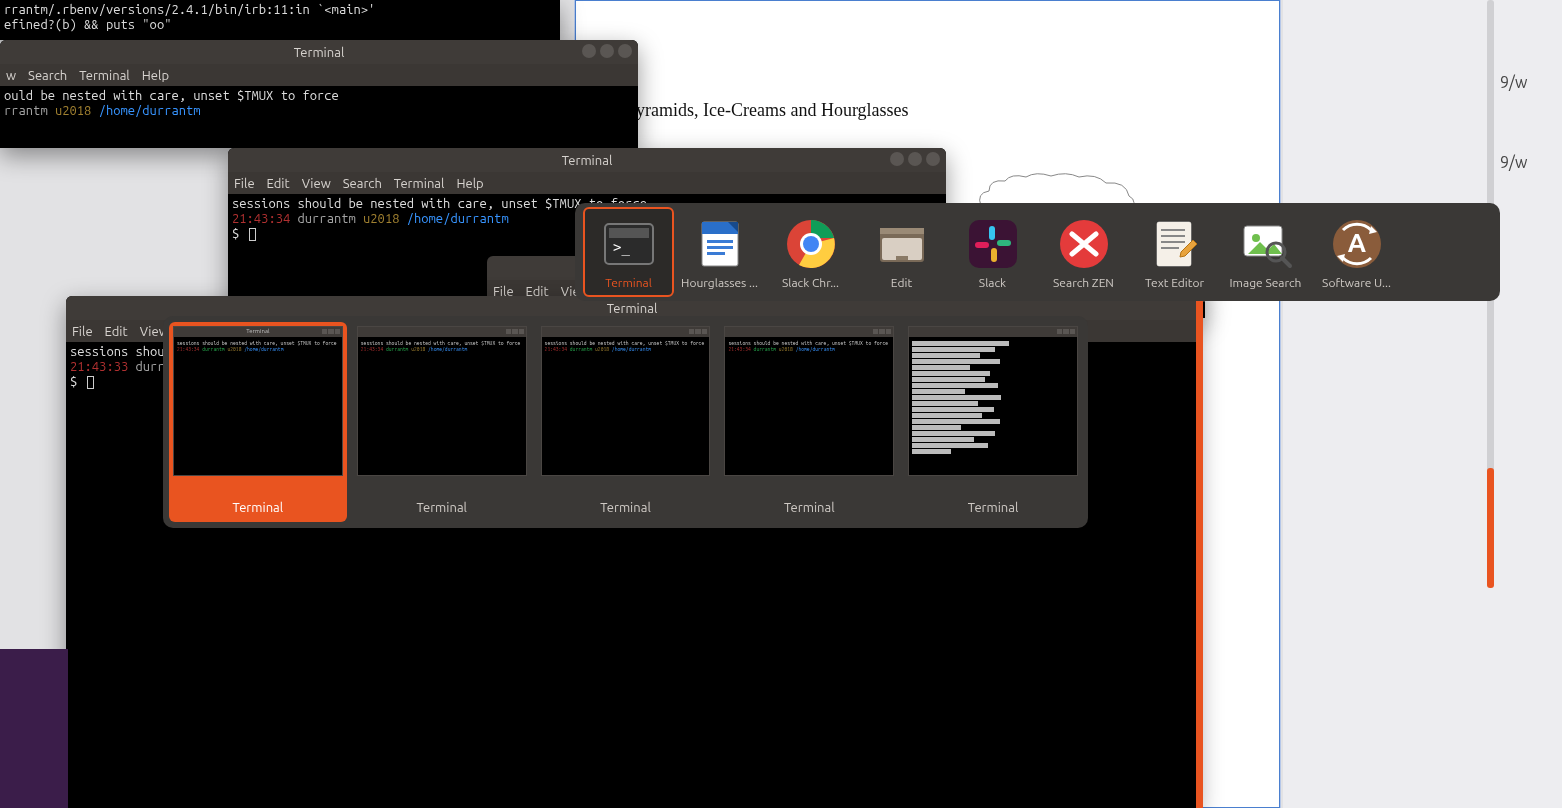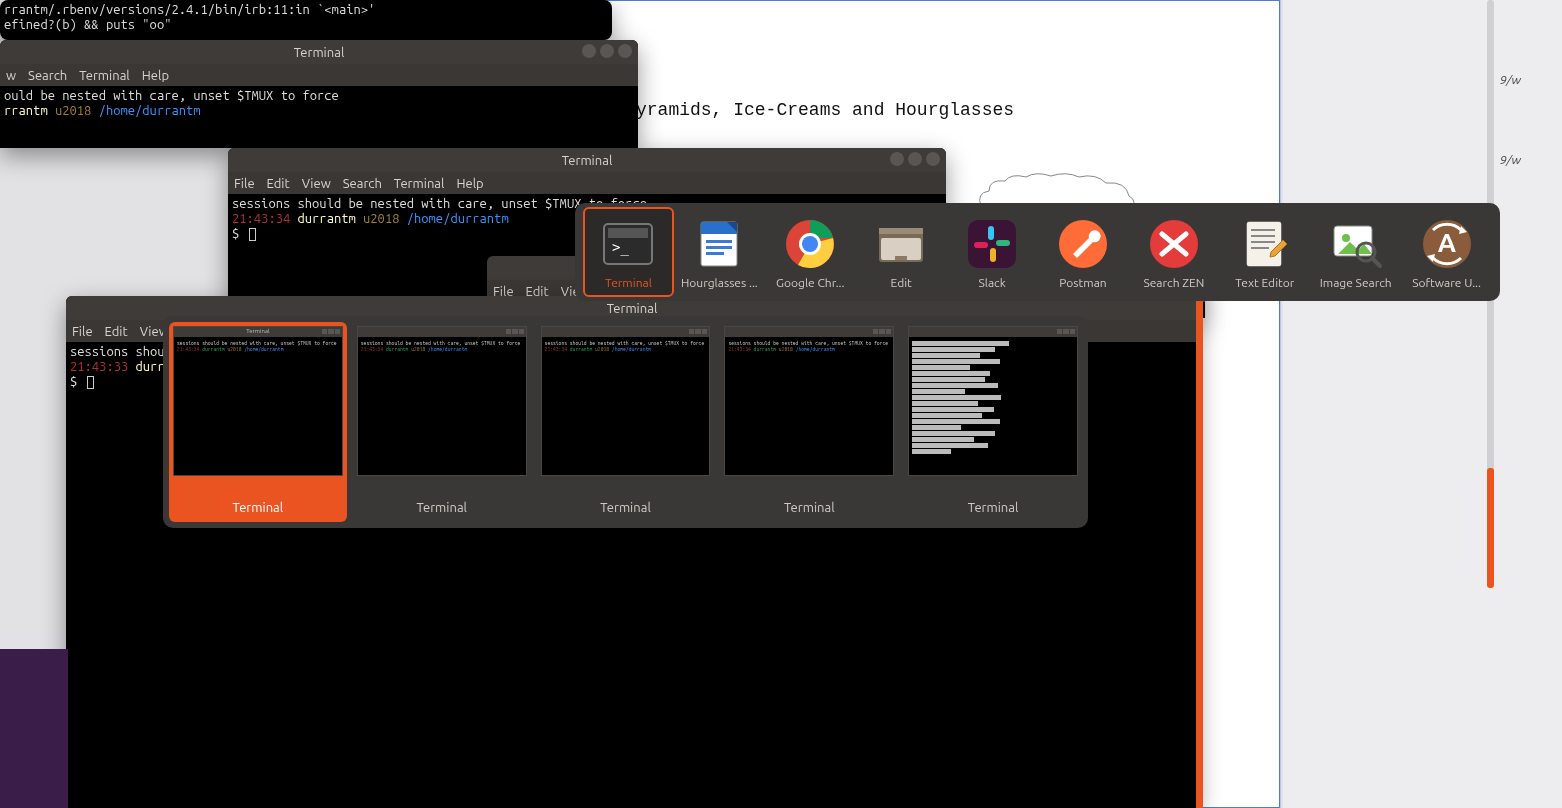--- a/index.html
+++ b/index.html
@@ -6,28 +6,28 @@
   html,body{ width:1562px; height:808px; font-family:"Ubuntu","DejaVu Sans",sans-serif; background:#e2e2e4; overflow:hidden;}
   .mono{font-family:"Ubuntu Mono","DejaVu Sans Mono",monospace;}
   
   .term-win{position:absolute; background:#000; border-radius:6px 6px 0 0; box-shadow:0 8px 24px rgba(0,0,0,.4);}
   .term-titlebar{height:24px; background:#3f3b38; border-radius:6px 6px 0 0; position:relative; color:#d7d3cf; text-align:center; font-size:13px; line-height:24px;}
   .term-winbtns{position:absolute; right:6px; top:4px; display:flex; gap:4px;}
   .term-winbtns span{width:14px;height:14px;border-radius:50%;background:#5a5653;display:inline-block;}
   .term-menubar{height:22px; background:#3b3734; color:#d7d3cf; font-size:13px; display:flex; align-items:center; gap:12px; padding:0 6px;}
   .term-menubar span{cursor:default;}
   .term-body{padding:2px 4px; color:#ddd; font-size:13px; line-height:15px;}
-  .ts{color:#b03030;text-align:right;} .usr{color:#fef9c3;} .host{color:#a08030;} .path{color:#3794ff;margin-top:11px;}
+  .ts{color:#b03030;text-align:right;} .usr{color:#a3a3a3;} .host{color:#a08030;} .path{color:#3794ff;margin-top:11px;}
   .prompt-cursor{display:inline-block;width:7px;height:13px;border:1px solid #ccc;vertical-align:middle;margin-left:2px;}
   
   .doc{position:absolute; left:575px; top:0; width:705px; height:808px; background:#fff; border:1px solid #4a7fcf; box-shadow:0 0 0 1px #b5c7e8;}
-  .doc-title{position:absolute; left:60px; top:99px; font-family:Liberation Mono, monospace; font-size:18px; color:#111;}
+  .doc-title{position:absolute; left:60px; top:99px; font-family:Liberation Serif, serif; font-size:18px; color:#111;}
   .doc-thought{position:absolute;left:395px;top:170px;width:170px;height:60px;}
   .right-strip{position:absolute;left:1283px;top:0;width:279px;height:808px;background:#ededf0;}
-  .right-text{position:absolute;font-size:12px;color:#444;font-style:italic;}
+  .right-text{position:absolute;font-size:16px;color:#444;}
   
   .app-switch{position:absolute;left:575px;top:203px;width:925px;height:98px;background:#3a3836;border-radius:10px;display:flex;align-items:center;padding:0 8px;gap:0;}
   .app-item{width:91px;height:90px;display:flex;flex-direction:column;align-items:center;justify-content:center;gap:4px;border-radius:6px;}
   .app-item.selected{border:2px solid #e95420;background:#2c2a28;}
   .app-icon{width:56px;height:56px;display:flex;align-items:center;justify-content:center;}
   .app-label{font-size:12px;color:#cfcac5;white-space:nowrap;max-width:84px;overflow:hidden;text-overflow:ellipsis;}
   .app-item.selected .app-label{color:#e95420;}
   
   .win-panel{position:absolute;left:163px;top:316px;width:925px;height:212px;background:#3a3836;border-radius:10px;display:flex;align-items:center;padding:6px;gap:6px;}
   .win-thumb{flex:1;height:200px;display:flex;flex-direction:column;align-items:center;justify-content:flex-start;border-radius:6px;padding:4px;position:relative;}
@@ -58,21 +58,21 @@
 
 <div class="doc">
   <div class="doc-title mono">yramids, Ice-Creams and Hourglasses</div>
   <svg class="doc-thought" viewBox="0 0 170 60">
     <path d="M10 35 Q5 22 18 20 Q18 8 34 10 Q40 2 55 6 Q65 0 80 5 Q95 0 108 6 Q125 2 135 12 Q155 10 158 25 Q168 30 158 42 Q158 55 140 52 Q132 60 115 55 Q100 62 85 55 Q68 62 55 54 Q38 60 28 50 Q12 52 10 35 Z" fill="#fff" stroke="#888" stroke-width="1"></path>
   </svg>
 </div>
 <div class="right-text" style="left:1500px;top:73px;">9/w</div>
 <div class="right-text" style="left:1500px;top:153px;">9/w</div>
 
-<div class="term-win" style="left:0;top:0;width:612px;height:40px;border-radius:8px;">
+<div class="term-win" style="left:0;top:0;width:560px;height:40px;border-radius:0;">
   <div class="term-body mono">
     <div>rrantm/.rbenv/versions/2.4.1/bin/irb:11:in `&lt;main&gt;'</div>
     <div>efined?(b) &amp;&amp; puts "oo"</div>
   </div>
 </div>
 
 <div class="term-win" style="left:0;top:40px;width:638px;height:108px;">
   <div class="term-titlebar">
     <span>Terminal</span>
     <div class="term-winbtns">
@@ -179,21 +179,21 @@
   <div class="app-item">
     <div class="app-icon">
       <svg viewBox="0 0 56 56" width="56" height="56">
           <circle cx="28" cy="28" r="24" fill="#db4437"></circle>
           <path d="M28 4 A24 24 0 0 1 51 22 L28 22 Z" fill="#0f9d58"></path>
           <path d="M51 22 A24 24 0 0 1 16 49 L28 28 Z" fill="#ffcd40"></path>
           <circle cx="28" cy="28" r="11" fill="#fff"></circle>
           <circle cx="28" cy="28" r="8" fill="#4285f4"></circle>
         </svg>
     </div>
-    <div class="app-label">Google Chr...</div>
+    <div class="app-label">Slack Chr...</div>
   </div>
 
   <div class="app-item">
     <div class="app-icon">
       <svg viewBox="0 0 56 56" width="56" height="56">
           <rect x="6" y="12" width="44" height="34" rx="3" fill="#7a6a58"></rect>
           <rect x="6" y="12" width="44" height="6" fill="#9a8a76"></rect>
           <rect x="8" y="22" width="40" height="22" rx="2" fill="#d9cfc3"></rect>
           <rect x="22" y="40" width="12" height="4" fill="#8a7a66"></rect>
         </svg>
@@ -207,29 +207,20 @@
           <rect x="4" y="4" width="48" height="48" rx="10" fill="#3b1334"></rect>
         <rect x="24" y="10" width="6" height="14" rx="3" fill="#36c5f0"></rect>
         <rect x="32" y="24" width="14" height="6" rx="3" fill="#2eb67d"></rect>
         <rect x="26" y="32" width="6" height="14" rx="3" fill="#ecb22e"></rect>
         <rect x="10" y="26" width="14" height="6" rx="3" fill="#e01e5a"></rect>
       </svg>
     </div>
     <div class="app-label">Slack</div>
   </div>
 
-  <div class="app-item">
-    <div class="app-icon">
-      <svg viewBox="0 0 56 56" width="56" height="56">
-          <circle cx="28" cy="28" r="24" fill="#ff6c37"></circle>
-          <path d="M18 38 L34 22 A6 6 0 1 1 38 26 L22 42 Z" fill="#fff"></path>
-        </svg>
-    </div>
-    <div class="app-label">Postman</div>
-  </div>
 
   <div class="app-item">
     <div class="app-icon">
       <svg viewBox="0 0 56 56" width="56" height="56">
           <circle cx="28" cy="28" r="24" fill="#e43b3b"></circle>
           <path d="M16 18 L40 38 M40 18 L16 38" stroke="#fff" stroke-width="5" stroke-linecap="round"></path>
         </svg>
     </div>
     <div class="app-label">Search ZEN</div>
   </div>

